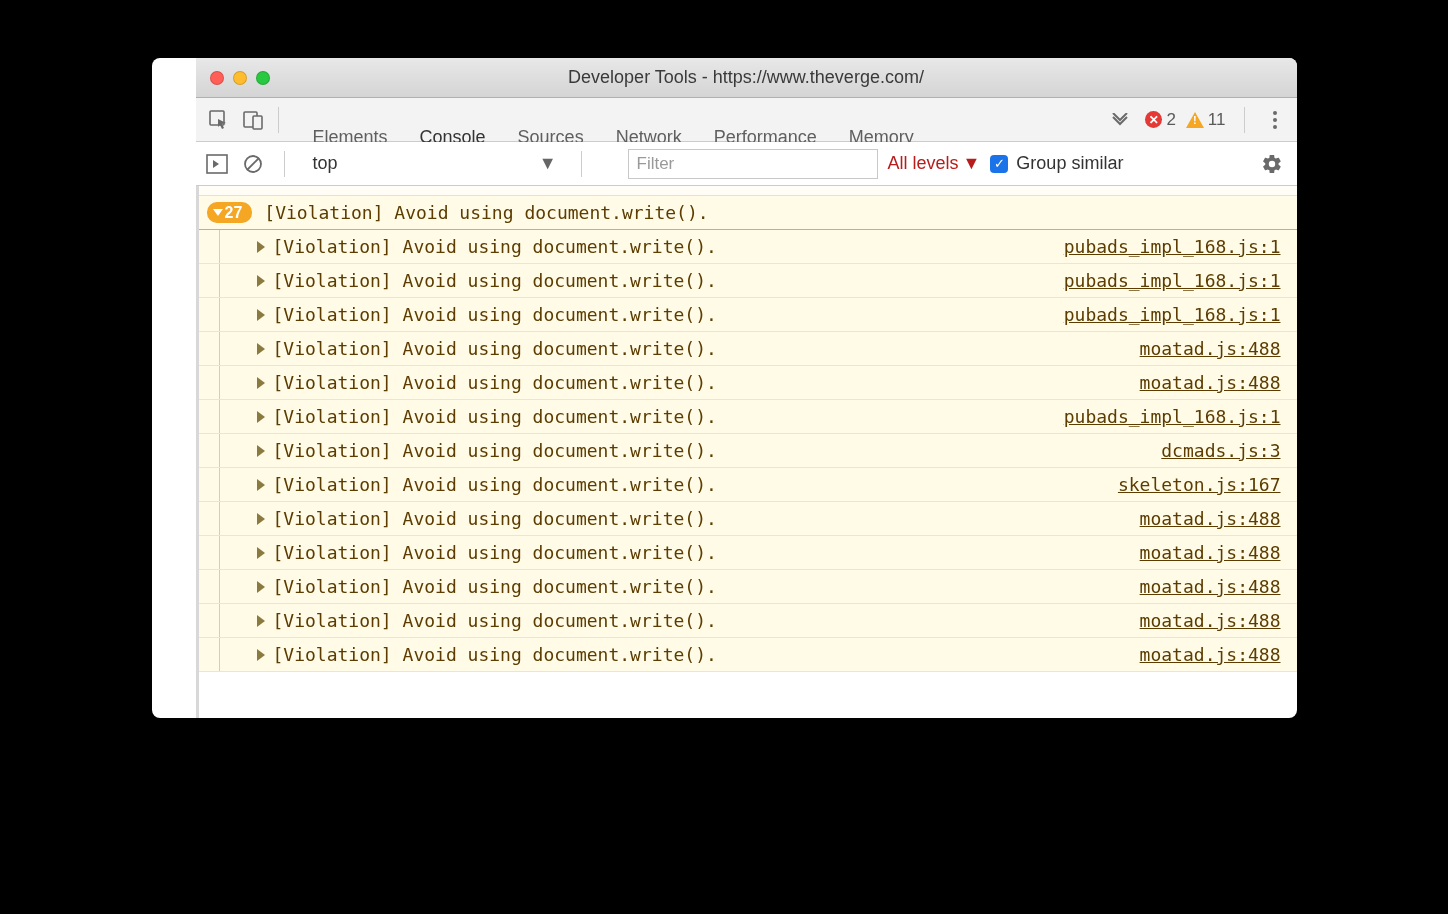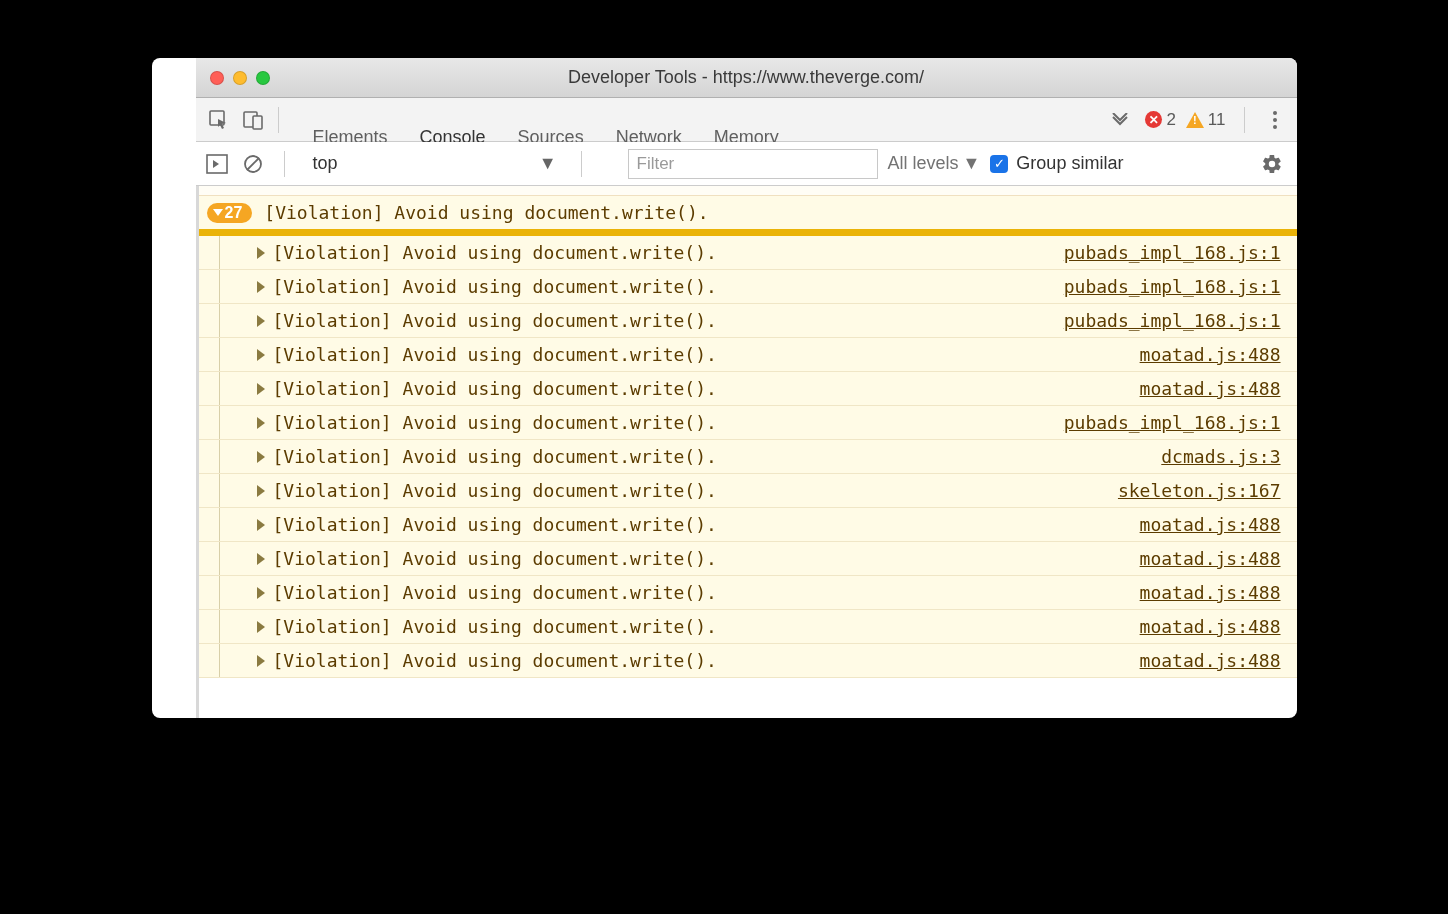--- a/index.html
+++ b/index.html
@@ -107,43 +107,43 @@
     .filter-input {
       width: 250px; height: 30px;
       border: 1px solid #c8c8c8;
       background: #fff;
       font-size: 17px;
       padding: 0 8px;
       color: #333;
       margin-left: 28px;
     }
     .filter-input::placeholder { color: #9a9a9a; }
-    .levels { display: flex; align-items: center; gap: 4px; color: #737373; }
+    .levels { display: flex; align-items: center; gap: 4px; color: #b91c1c; }
     .chkwrap { display: flex; align-items: center; gap: 8px; color: #333; }
     .chk { width: 18px; height: 18px; border-radius: 4px; background: #1a73e8; display: flex; align-items: center; justify-content: center; color: #fff; font-size: 13px; }
     .gear { margin-left: auto; padding-right: 6px; color: #6a6a6a; }
 
     .console-body {
       flex: 1;
       overflow: hidden;
       font-family: Menlo, Consolas, monospace;
       font-size: 18px;
       border-left: 3px solid #d8d8d8;
       margin-left: 0;
     }
     .faded-row {
       height: 10px;
       border-bottom: 1px solid #f0e0c0;
       background: #fffdf5;
     }
     .group-header {
       background: #fffbe6;
-      border-bottom: 7px solid #eab308;
+      border-bottom: 1px solid #eab308;
       padding: 6px 8px 6px 8px;
-      display: flex; align-items: center; gap: 12px;
+      display: flex; gap: 12px;
       color: #5c3c00;
     }
     .group-badge {
       background: #f5a623;
       color: #fff;
       border-radius: 10px;
       padding: 1px 10px 1px 6px;
       font-size: 16px;
       font-family: -apple-system, sans-serif;
       font-weight: 600;
@@ -212,20 +212,21 @@
         <rect x="2" y="3" width="13" height="15" fill="none" stroke="#6a6a6a" stroke-width="1.6" rx="1"></rect>
         <rect x="11" y="7" width="9" height="13" fill="#f3f3f3" stroke="#6a6a6a" stroke-width="1.6" rx="1"></rect>
       </svg>
     </div>
     <div class="vdiv"></div>
     <div class="tabs">
       <div class="tab">Elements</div>
       <div class="tab active">Console</div>
       <div class="tab">Sources</div>
       <div class="tab">Network</div>
+      <div class="tab">Performance</div>
       <div class="tab">Memory</div>
     </div>
     <div class="tabbar-right">
       <div class="more-chev">
         <svg width="18" height="14" viewBox="0 0 18 14">
             <path d="M2 4 L9 11 L16 4" fill="none" stroke="#6a6a6a" stroke-width="2"></path>
             <path d="M2 0 L9 7 L16 0" fill="none" stroke="#6a6a6a" stroke-width="2"></path>
           </svg>
       </div>
       <div class="badge">

